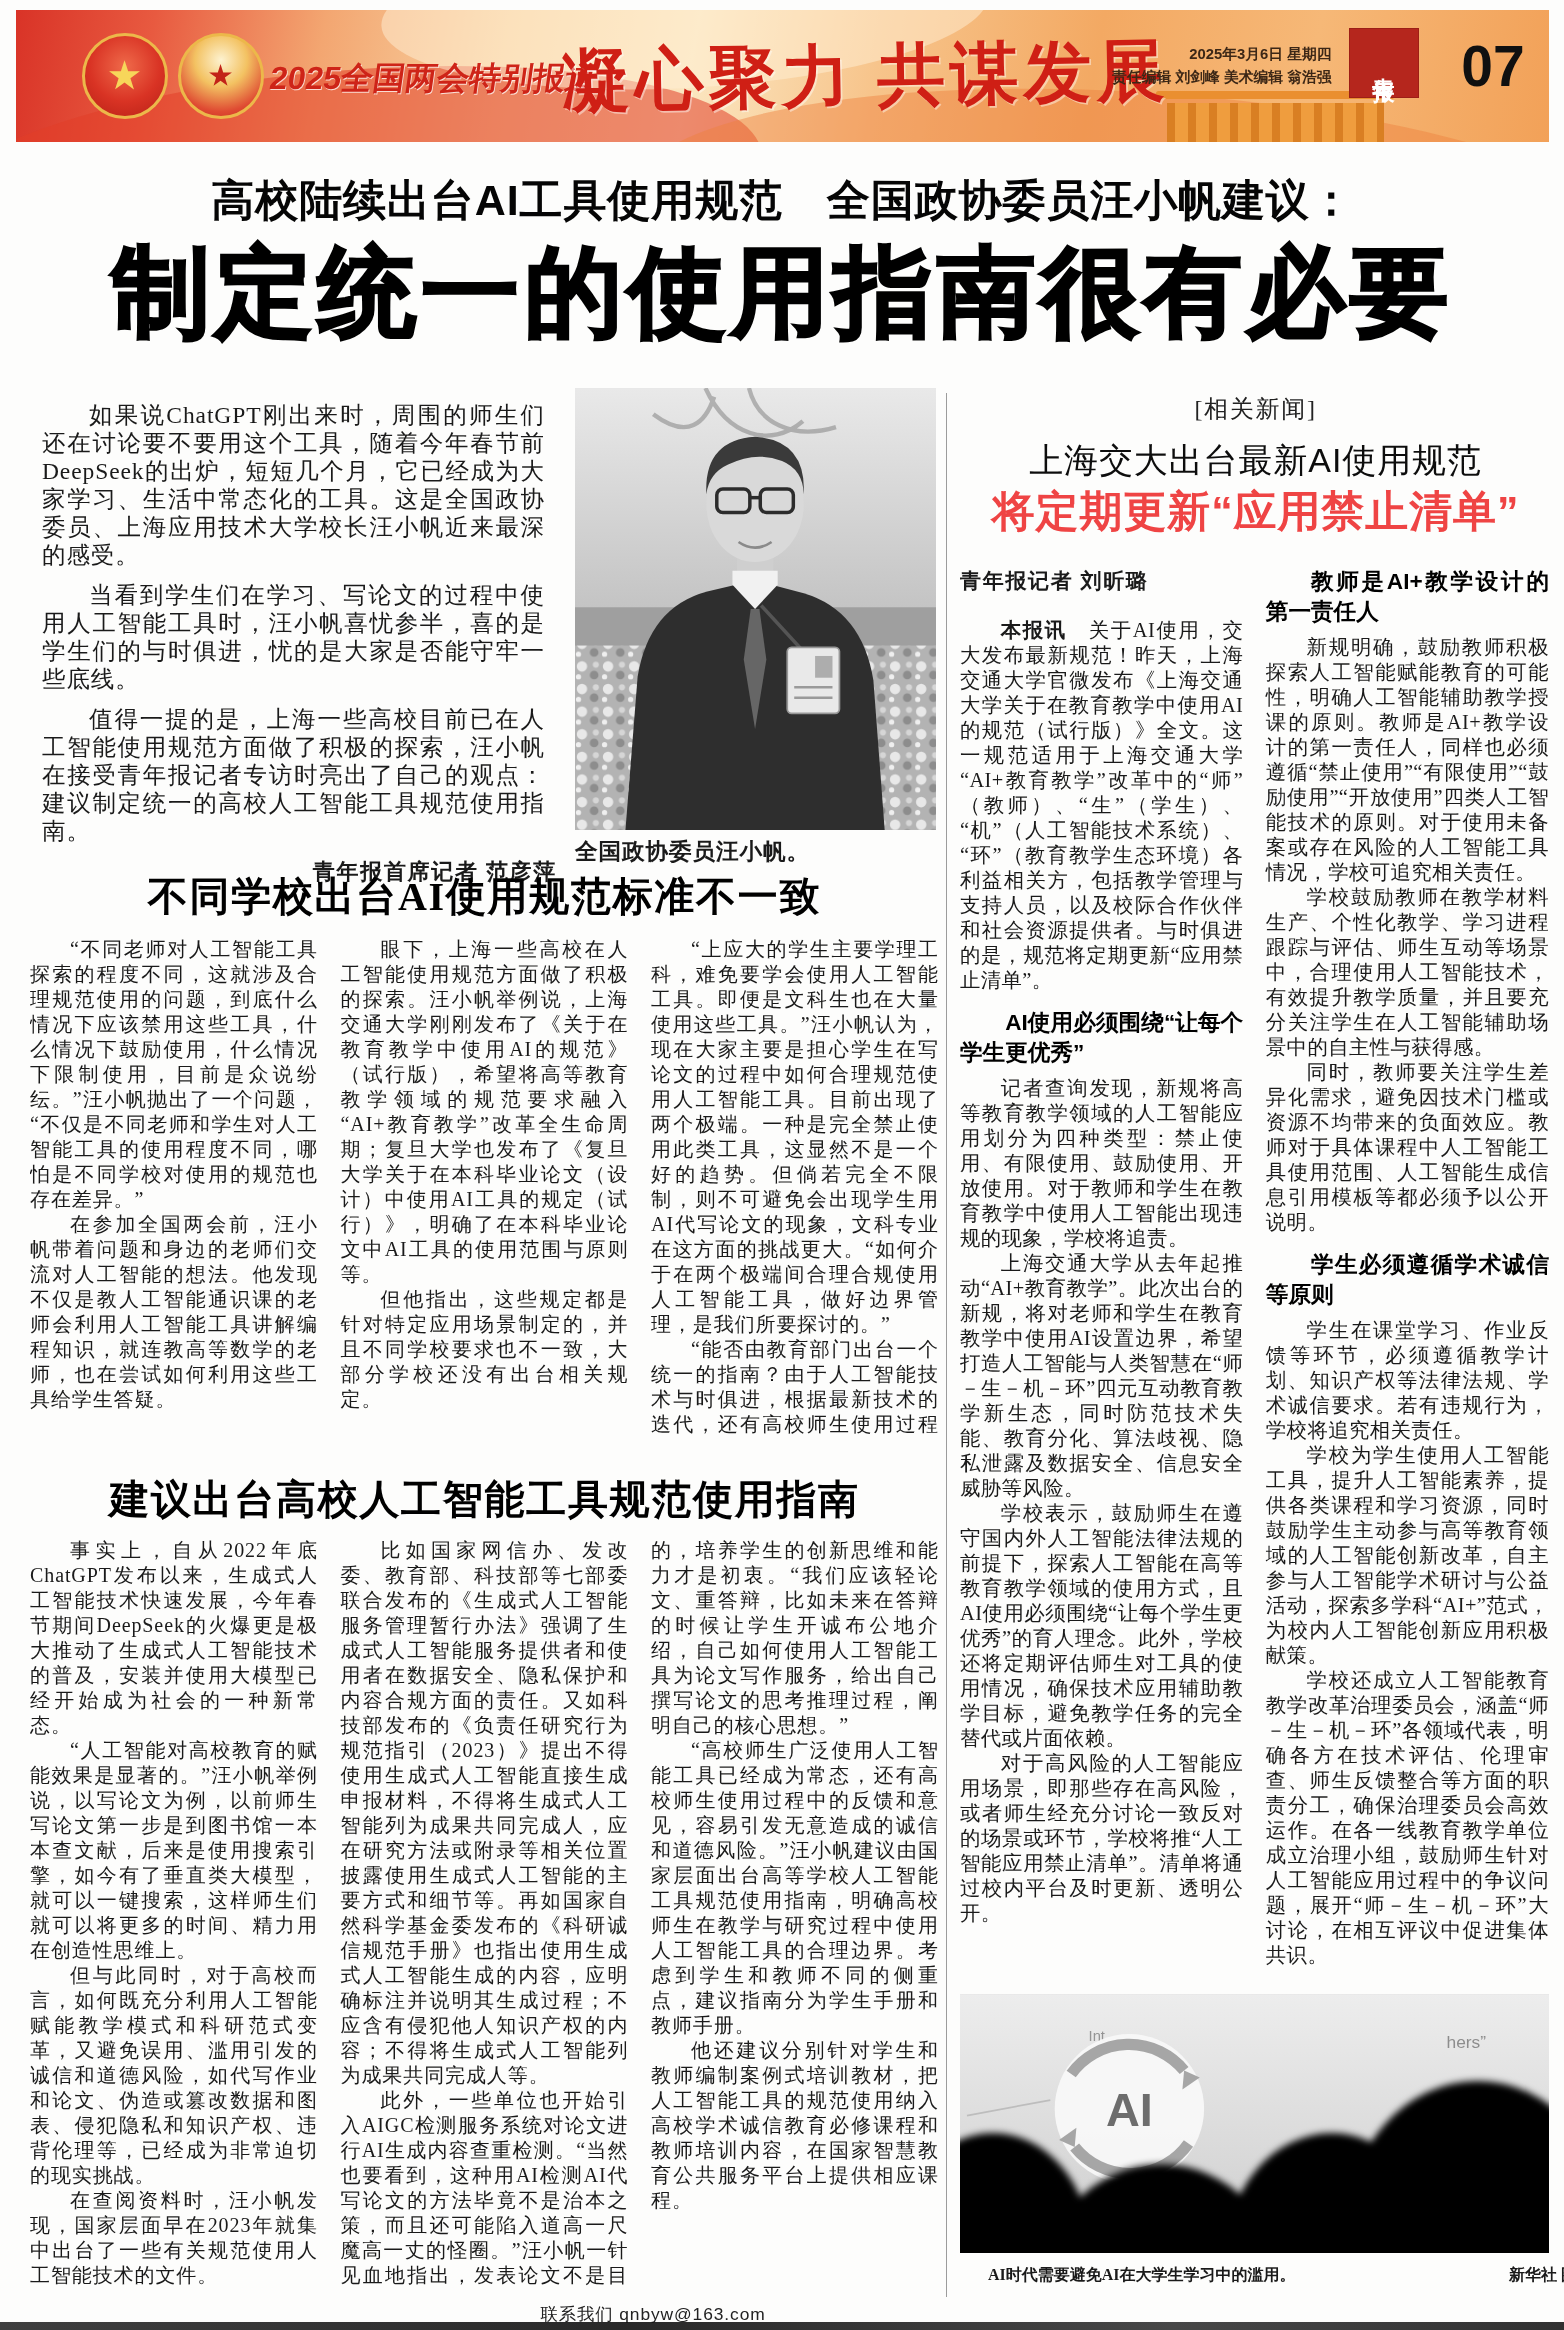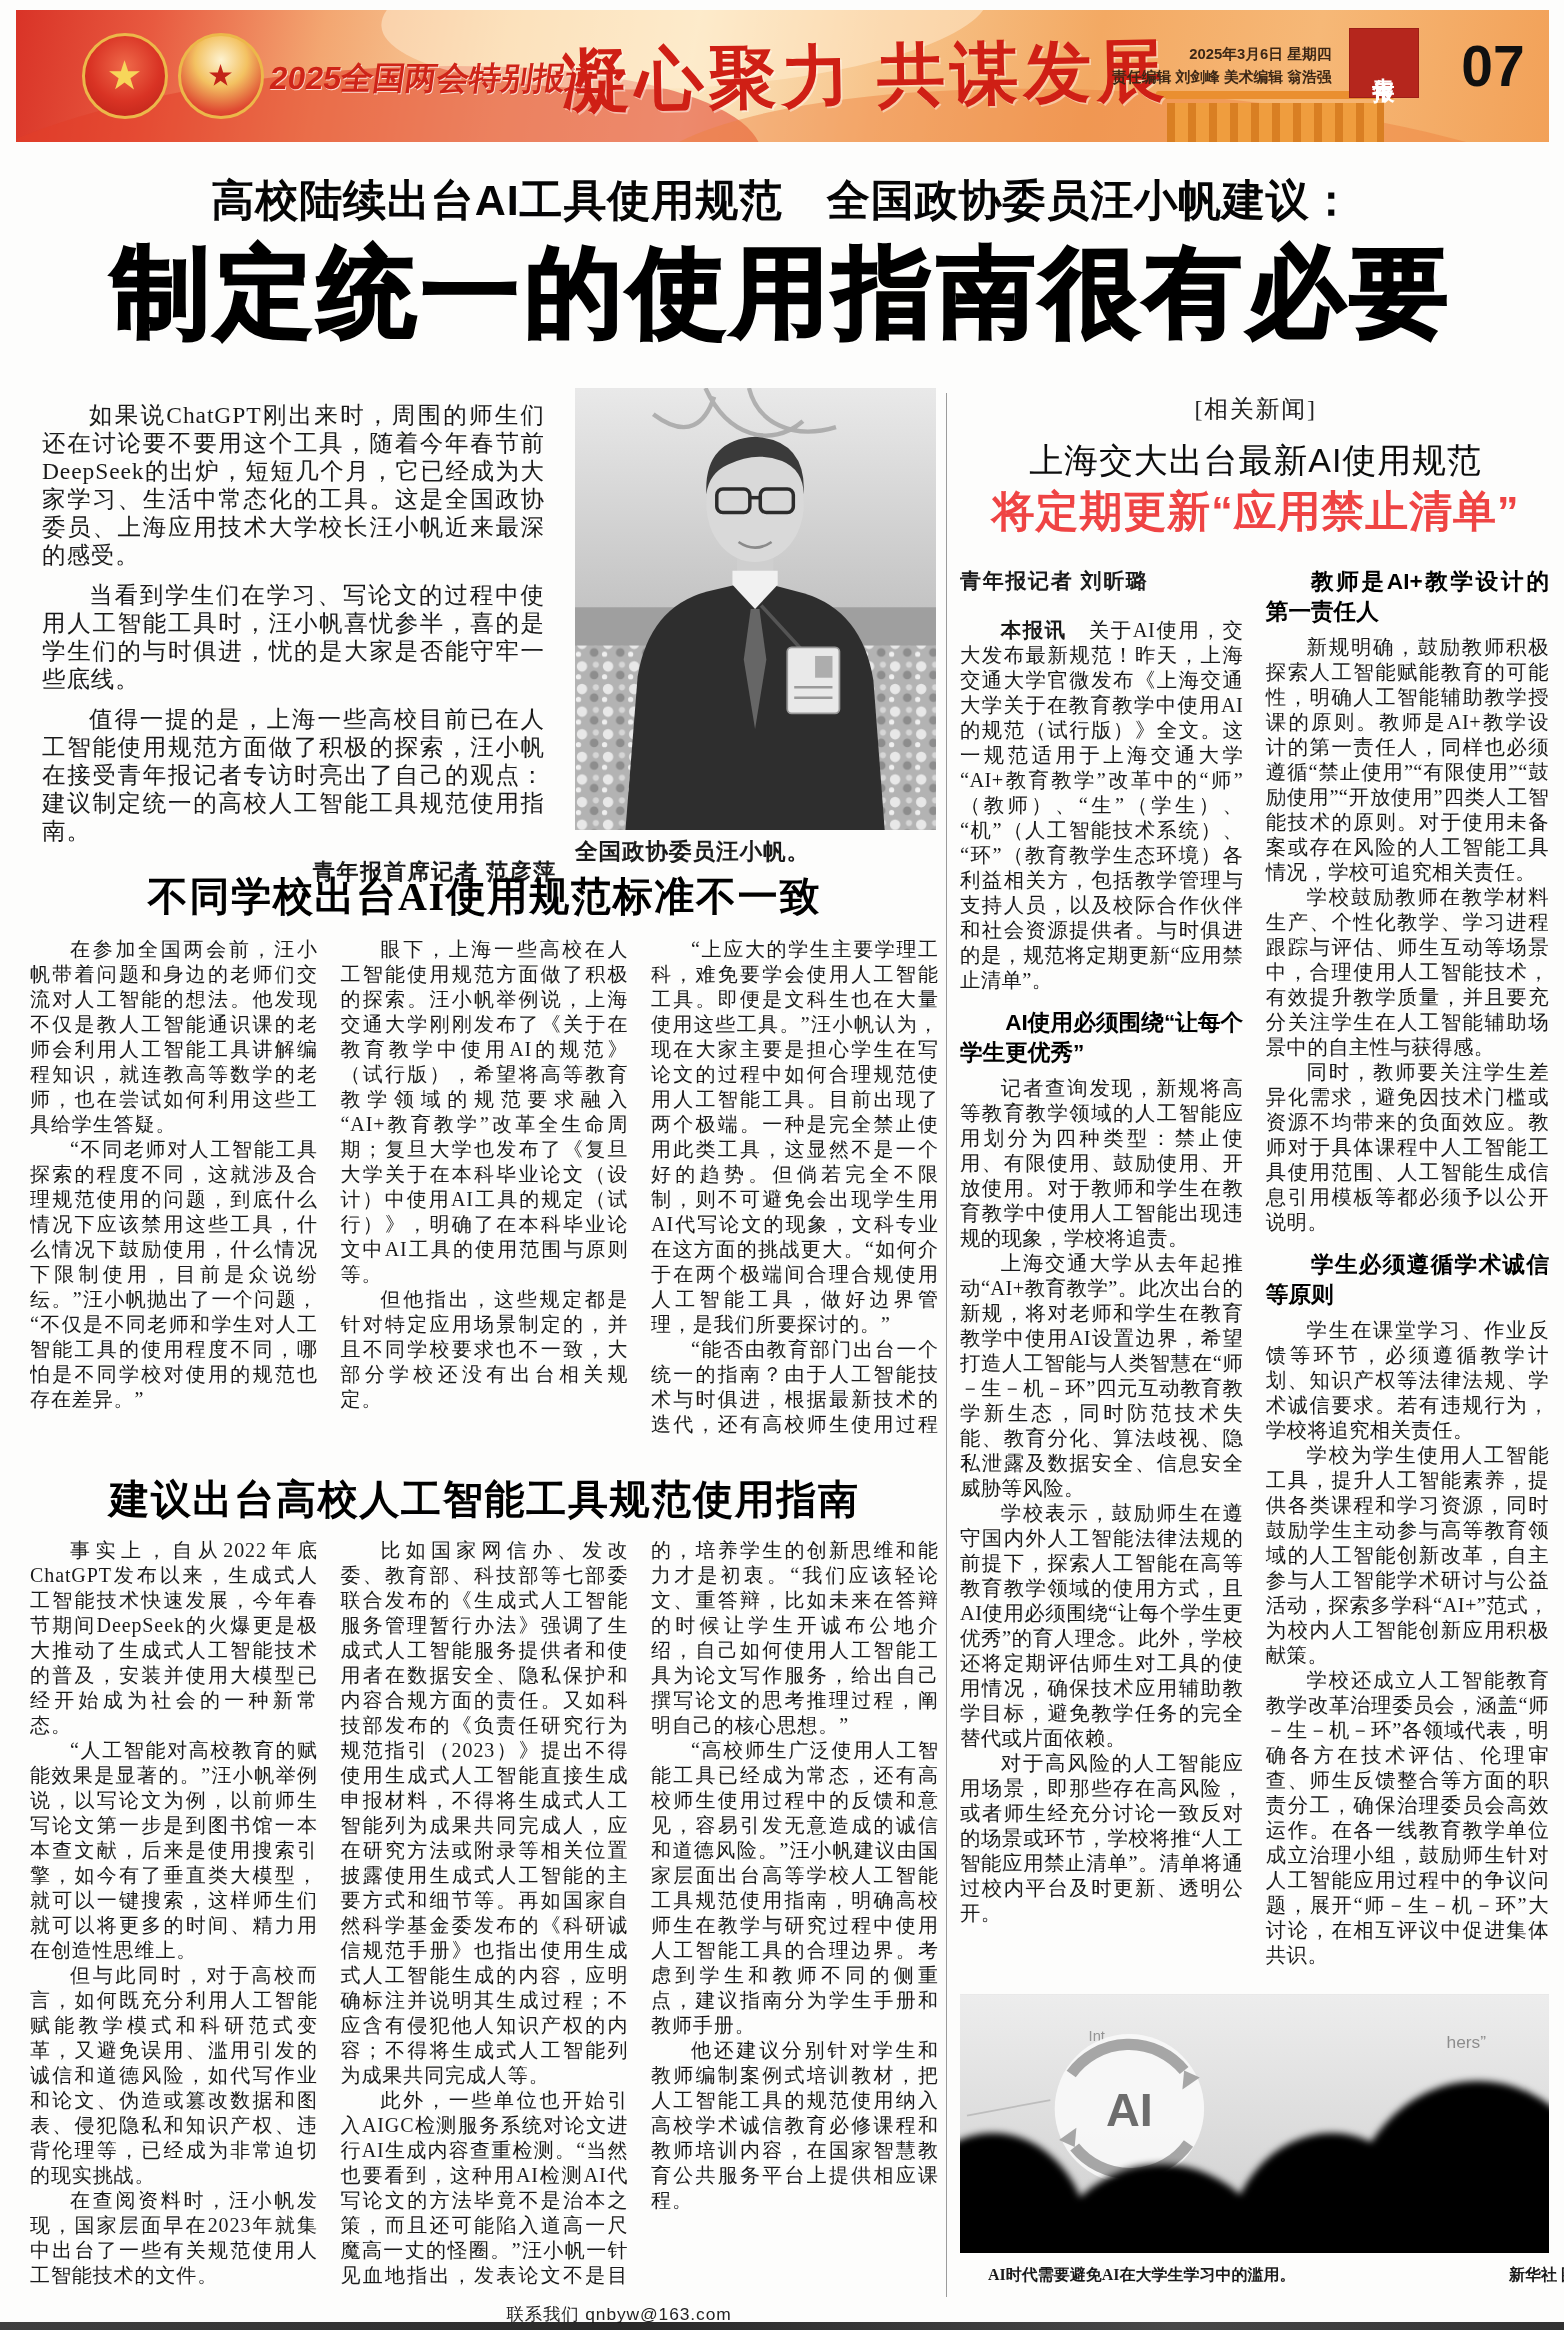--- a/index.html
+++ b/index.html
@@ -85,21 +85,21 @@
   .sec2-cols{top:1538px;height:761px;}
 
   
   .ai-fig{position:absolute;left:960px;top:1994px;width:589px;height:259px;background:#a3a3a3;}
   .ai-caption-row{position:absolute;left:960px;top:2265px;width:589px;display:flex;
     justify-content:space-between;font-weight:700;font-size:16px;margin-left:28px;}
   .ai-caption-row p{margin:0;}
 
   
   .footer{position:absolute;left:0;top:2302px;width:1238px;text-align:center;margin:0;
-    font-size:17.4px;color:#222;letter-spacing:0.9px;font-family:"Liberation Sans",sans-serif;}
+    font-size:17.4px;color:#222;letter-spacing:0.9px;font-family:"Liberation Sans",sans-serif;padding-left:34px;}
   .bottom-edge{position:absolute;left:0;bottom:0;width:1565px;height:7.8px;
     background:linear-gradient(90deg,#2a2a2a 0%,#111 40%,#333 75%,#1a1a1a 100%);opacity:.9;}
 </style>
 </head>
 <body>
 
 <div class="page">
 
   <div class="banner">
     <div class="wave w1"></div>
@@ -186,22 +186,22 @@
       <p class="para">学校鼓励教师在教学材料生产、个性化教学、学习进程跟踪与评估、师生互动等场景中，合理使用人工智能技术，有效提升教学质量，并且要充分关注学生在人工智能辅助场景中的自主性与获得感。</p>
       <p class="para">同时，教师要关注学生差异化需求，避免因技术门槛或资源不均带来的负面效应。教师对于具体课程中人工智能工具使用范围、人工智能生成信息引用模板等都必须予以公开说明。</p>
       <h3 class="subhead">学生必须遵循学术诚信等原则</h3>
       <p class="para">学生在课堂学习、作业反馈等环节，必须遵循教学计划、知识产权等法律法规、学术诚信要求。若有违规行为，学校将追究相关责任。</p>
       <p class="para">学校为学生使用人工智能工具，提升人工智能素养，提供各类课程和学习资源，同时鼓励学生主动参与高等教育领域的人工智能创新改革，自主参与人工智能学术研讨与公益活动，探索多学科“AI+”范式，为校内人工智能创新应用积极献策。</p>
       <p class="para">学校还成立人工智能教育教学改革治理委员会，涵盖“师－生－机－环”各领域代表，明确各方在技术评估、伦理审查、师生反馈整合等方面的职责分工，确保治理委员会高效运作。在各一线教育教学单位成立治理小组，鼓励师生针对人工智能应用过程中的争议问题，展开“师－生－机－环”大讨论，在相互评议中促进集体共识。</p>
     </div>
 
   <h2 class="sec-title sec1-title">不同学校出台AI使用规范标准不一致</h2>
   <div class="sec-cols sec1-cols">
+      <p class="para">“不同老师对人工智能工具探索的程度不同，这就涉及合理规范使用的问题，到底什么情况下应该禁用这些工具，什么情况下鼓励使用，什么情况下限制使用，目前是众说纷纭。”汪小帆抛出了一个问题，“不仅是不同老师和学生对人工智能工具的使用程度不同，哪怕是不同学校对使用的规范也存在差异。”</p>
       <p class="para">在参加全国两会前，汪小帆带着问题和身边的老师们交流对人工智能的想法。他发现不仅是教人工智能通识课的老师会利用人工智能工具讲解编程知识，就连教高等数学的老师，也在尝试如何利用这些工具给学生答疑。</p>
-      <p class="para">“不同老师对人工智能工具探索的程度不同，这就涉及合理规范使用的问题，到底什么情况下应该禁用这些工具，什么情况下鼓励使用，什么情况下限制使用，目前是众说纷纭。”汪小帆抛出了一个问题，“不仅是不同老师和学生对人工智能工具的使用程度不同，哪怕是不同学校对使用的规范也存在差异。”</p>
       <p class="para">眼下，上海一些高校在人工智能使用规范方面做了积极的探索。汪小帆举例说，上海交通大学刚刚发布了《关于在教育教学中使用AI的规范》（试行版），希望将高等教育教学领域的规范要求融入“AI+教育教学”改革全生命周期；复旦大学也发布了《复旦大学关于在本科毕业论文（设计）中使用AI工具的规定（试行）》，明确了在本科毕业论文中AI工具的使用范围与原则等。</p>
       <p class="para">但他指出，这些规定都是针对特定应用场景制定的，并且不同学校要求也不一致，大部分学校还没有出台相关规定。</p>
       <p class="para">“上应大的学生主要学理工科，难免要学会使用人工智能工具。即便是文科生也在大量使用这些工具。”汪小帆认为，现在大家主要是担心学生在写论文的过程中如何合理规范使用人工智能工具。目前出现了两个极端。一种是完全禁止使用此类工具，这显然不是一个好的趋势。但倘若完全不限制，则不可避免会出现学生用AI代写论文的现象，文科专业在这方面的挑战更大。“如何介于在两个极端间合理合规使用人工智能工具，做好边界管理，是我们所要探讨的。”</p>
       <p class="para">“能否由教育部门出台一个统一的指南？由于人工智能技术与时俱进，根据最新技术的迭代，还有高校师生使用过程中的反馈和意见，指南也需及时更新版本。”汪小帆萌发了这样的想法。</p>
     </div>
 
   <h2 class="sec-title sec2-title">建议出台高校人工智能工具规范使用指南</h2>
   <div class="sec-cols sec2-cols">
       <p class="para">事实上，自从2022年底ChatGPT发布以来，生成式人工智能技术快速发展，今年春节期间DeepSeek的火爆更是极大推动了生成式人工智能技术的普及，安装并使用大模型已经开始成为社会的一种新常态。</p>
       <p class="para">“人工智能对高校教育的赋能效果是显著的。”汪小帆举例说，以写论文为例，以前师生写论文第一步是到图书馆一本本查文献，后来是使用搜索引擎，如今有了垂直类大模型，就可以一键搜索，这样师生们就可以将更多的时间、精力用在创造性思维上。</p>

